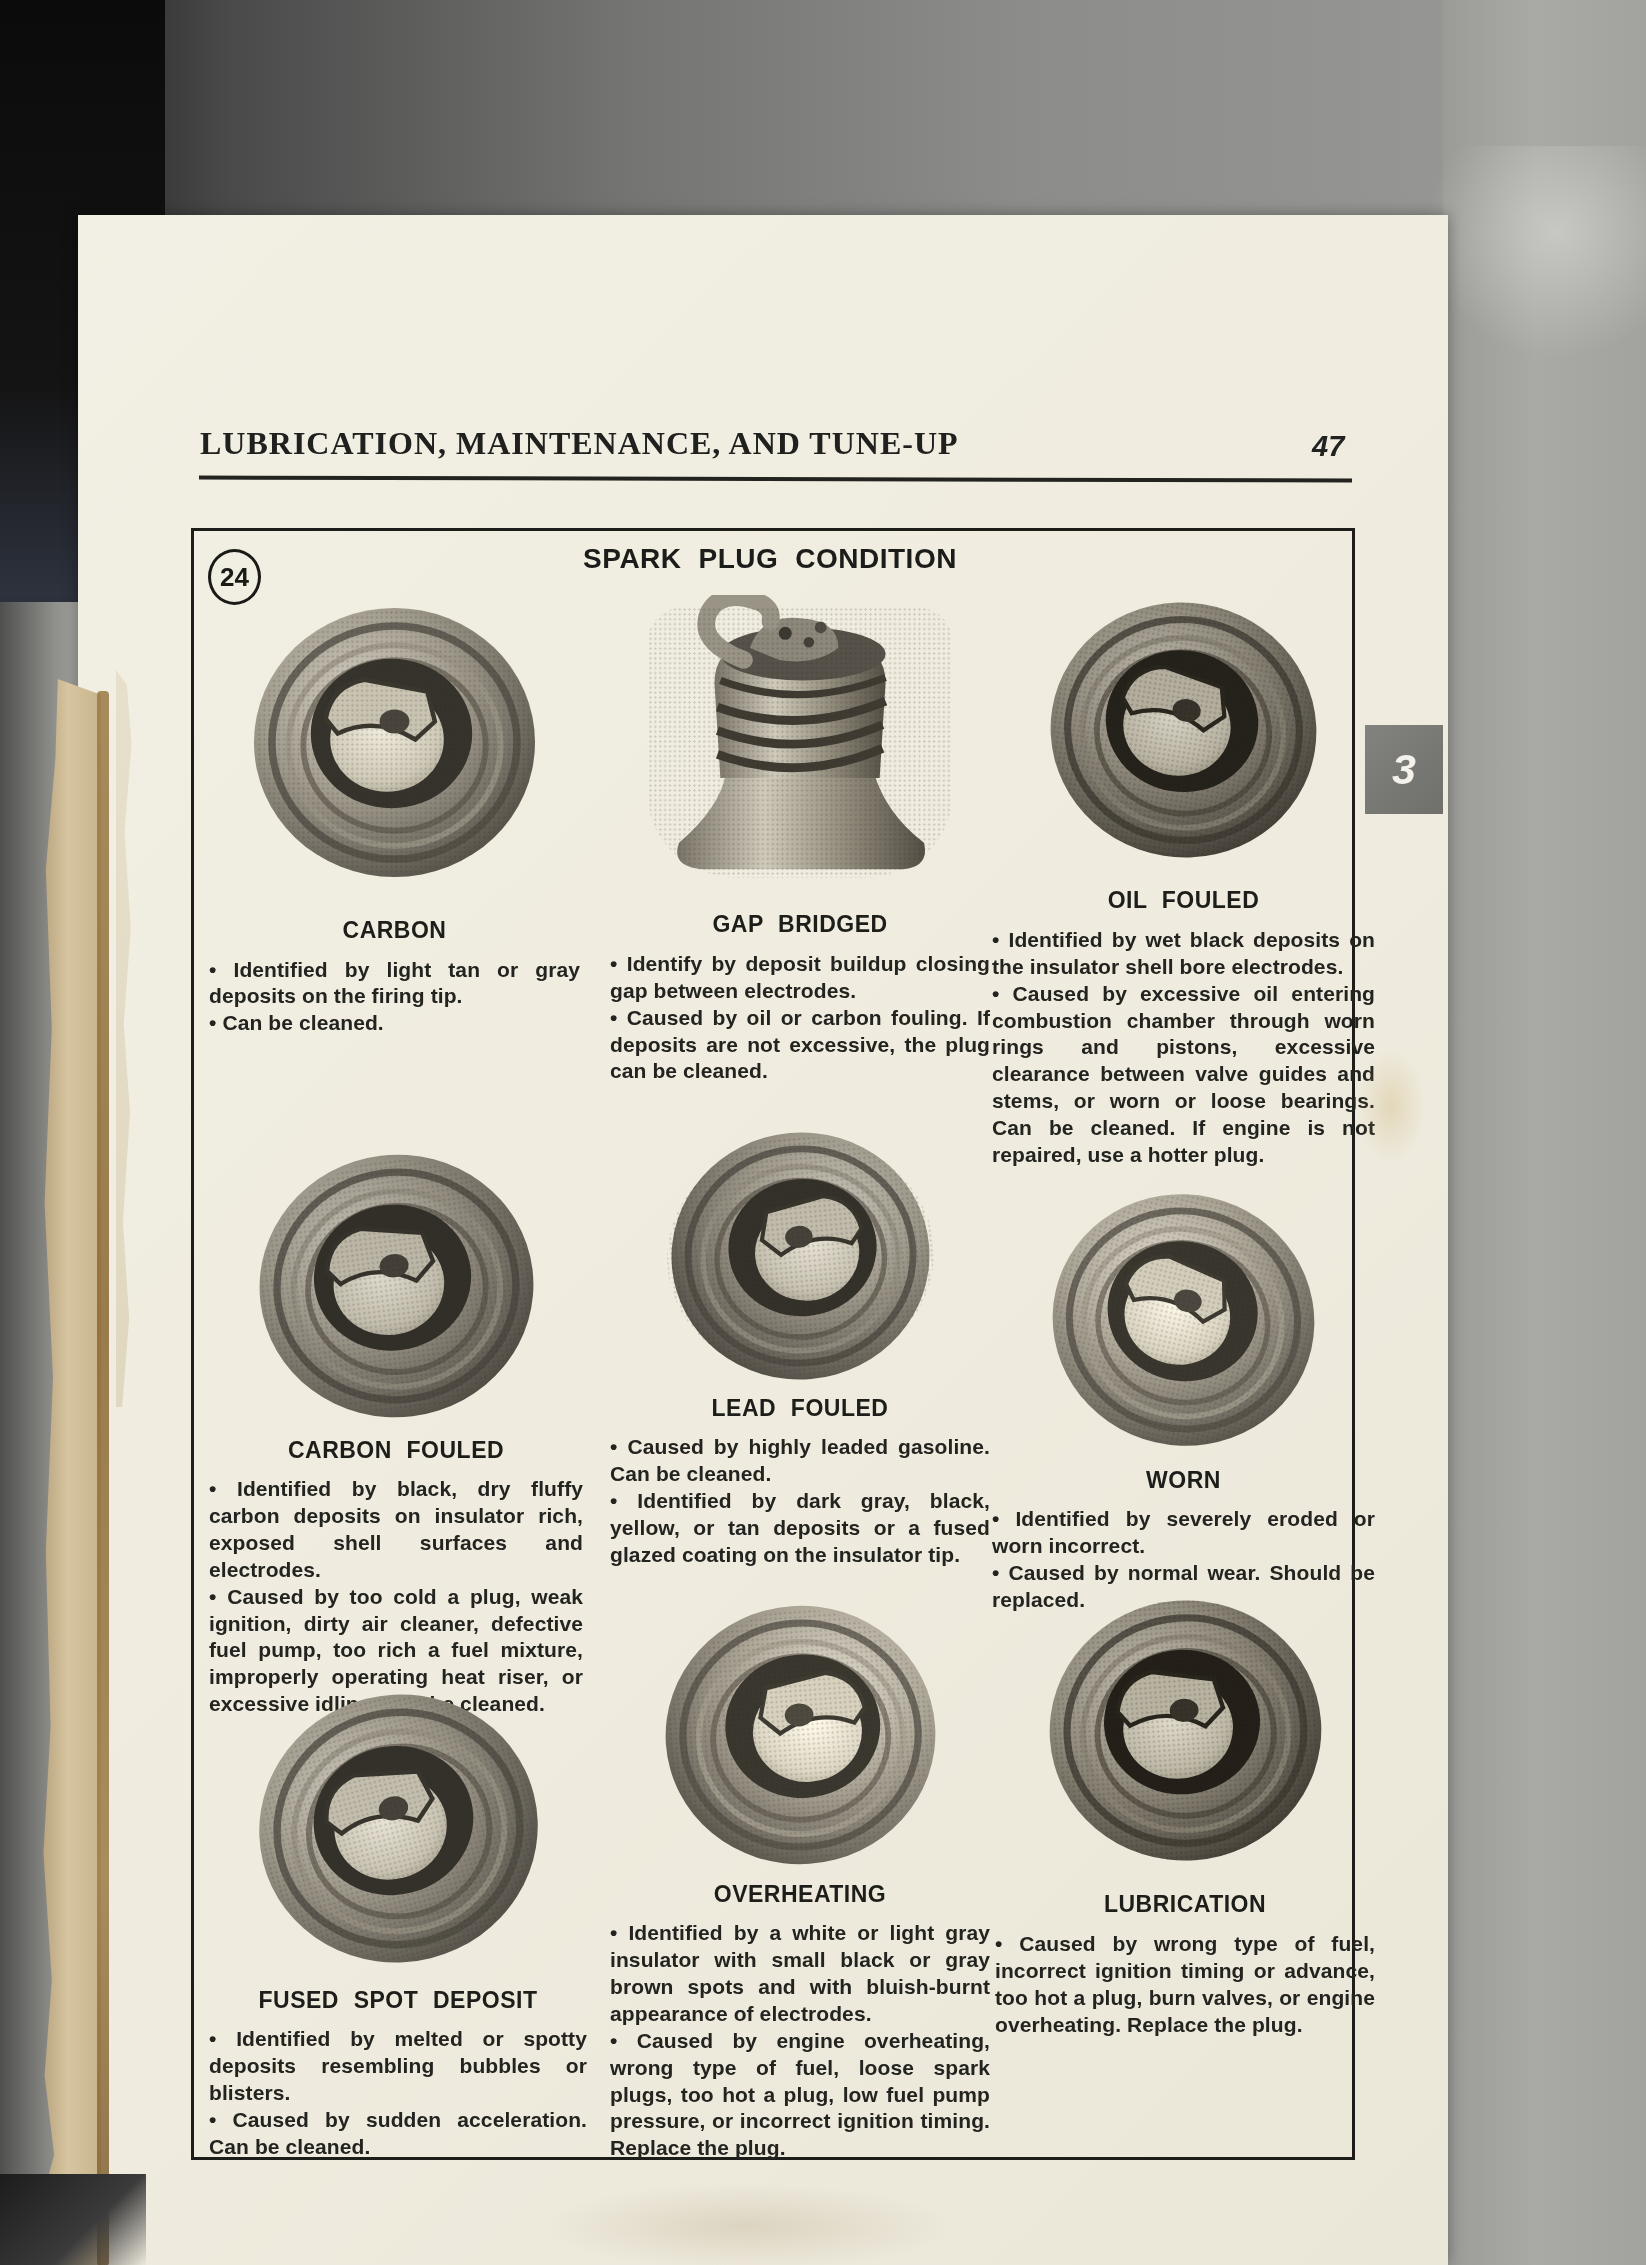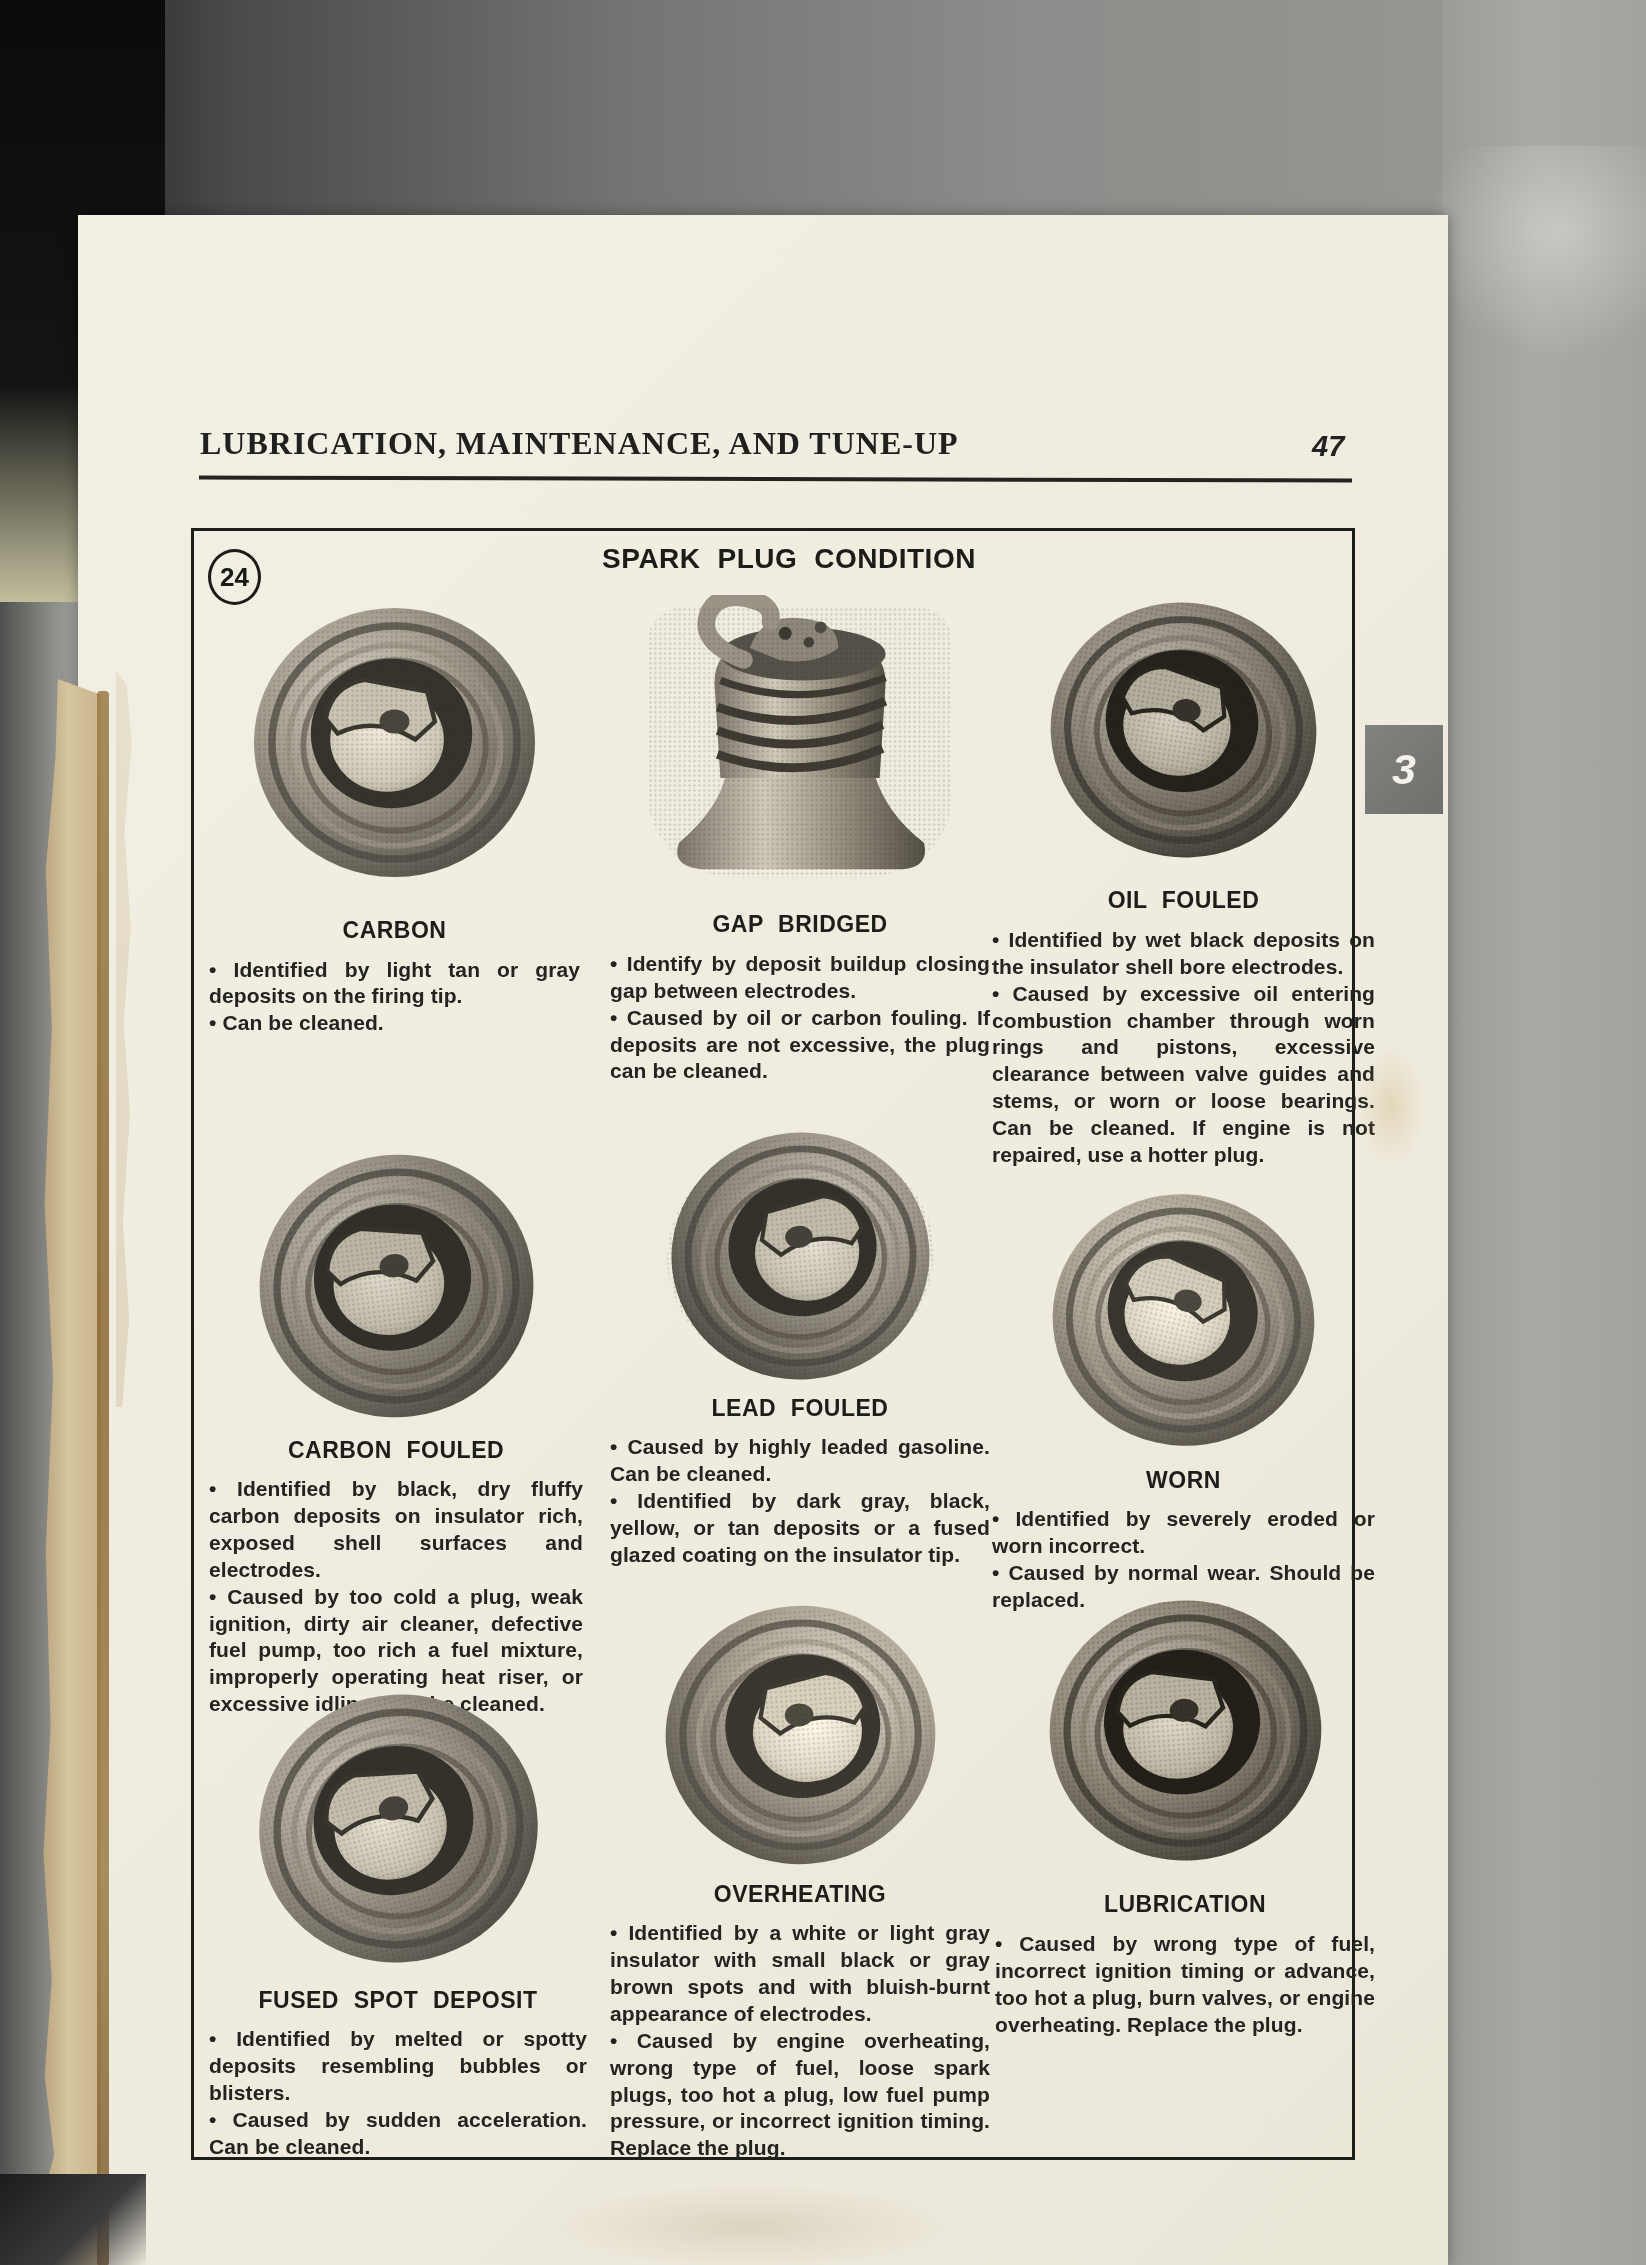--- a/index.html
+++ b/index.html
@@ -1,18 +1,18 @@
 <!DOCTYPE html>
 <html><head>
 <meta charset="utf-8">
 <style>
   html,body{margin:0;padding:0;background:#6e6e6c;}
   .scan{
     position:relative; width:1647px; height:2266px; overflow:hidden;
-    background:#fef9c3; font-family:"Liberation Sans", sans-serif;
+    background:#0f172a; font-family:"Liberation Sans", sans-serif;
   }
   
   .bg-top{
     position:absolute; left:0; top:0; width:1647px; height:228px;
     background:linear-gradient(to right,#161616 0%,#4a4a4a 14%,#747472 38%,#8c8c8a 62%,#9a9a97 100%);
   }
   .bg-top::after{
     content:""; position:absolute; left:0; bottom:-25px; width:100%; height:29px;
     background:linear-gradient(to bottom, rgba(120,120,118,.8), rgba(120,120,118,0));
   }
@@ -191,21 +191,21 @@
 
   <div class="page">
 
     <div class="hdr-title" style="left:122px; top:210px; position:absolute;">LUBRICATION, MAINTENANCE, AND TUNE-UP</div>
     <div class="hdr-page-num" style="left:1234px; top:215px; position:absolute;">47</div>
     <div class="hdr-rule" style="left:121px; top:262px; position:absolute;"></div>
 
     <div class="fig-box" style="left:113px; top:313px; position:absolute;"></div>
 
     <div class="fig-badge" style="left:130px; top:334px; position:absolute;">24</div>
-    <div class="fig-title" style="left:113px; top:328px; position:absolute;padding-left:19px;">SPARK PLUG CONDITION</div>
+    <div class="fig-title" style="left:113px; top:328px; position:absolute;">SPARK PLUG CONDITION</div>
 
     <div class="side-tab" style="left:1287px; top:510px; position:absolute;">3</div>
 
     <section class="cell" style="left:131px; top:384px; width:371px;">
       <div class="photo" style="width:299px; height:287px;">
         <svg viewBox="0 0 100 94">
             <use href="#plug-top"></use>
           </svg>
       </div>
       <h3 class="cond-title" style="margin-top:31px;">CARBON</h3>

